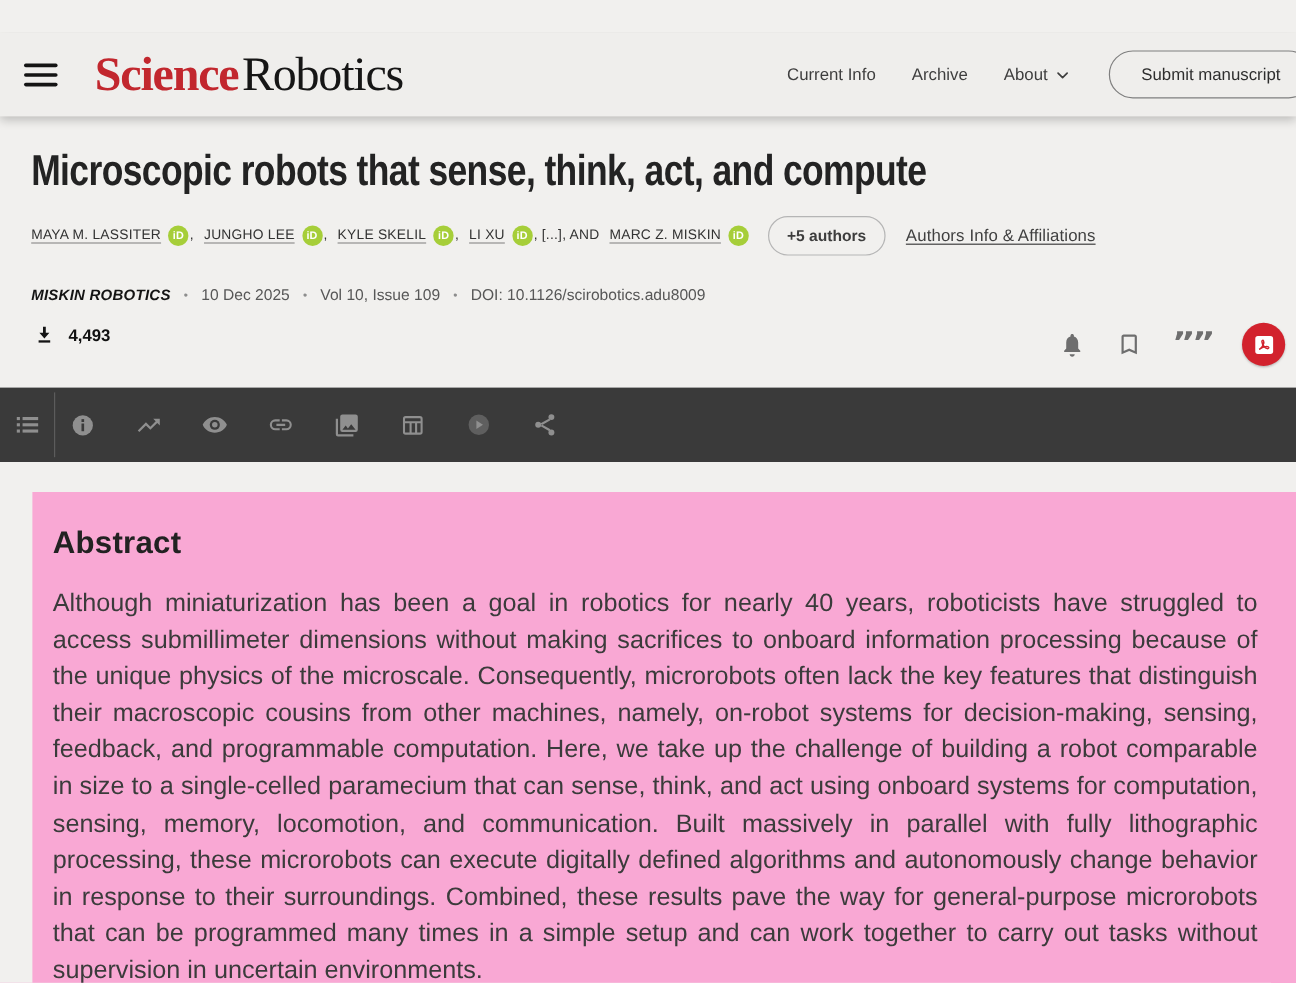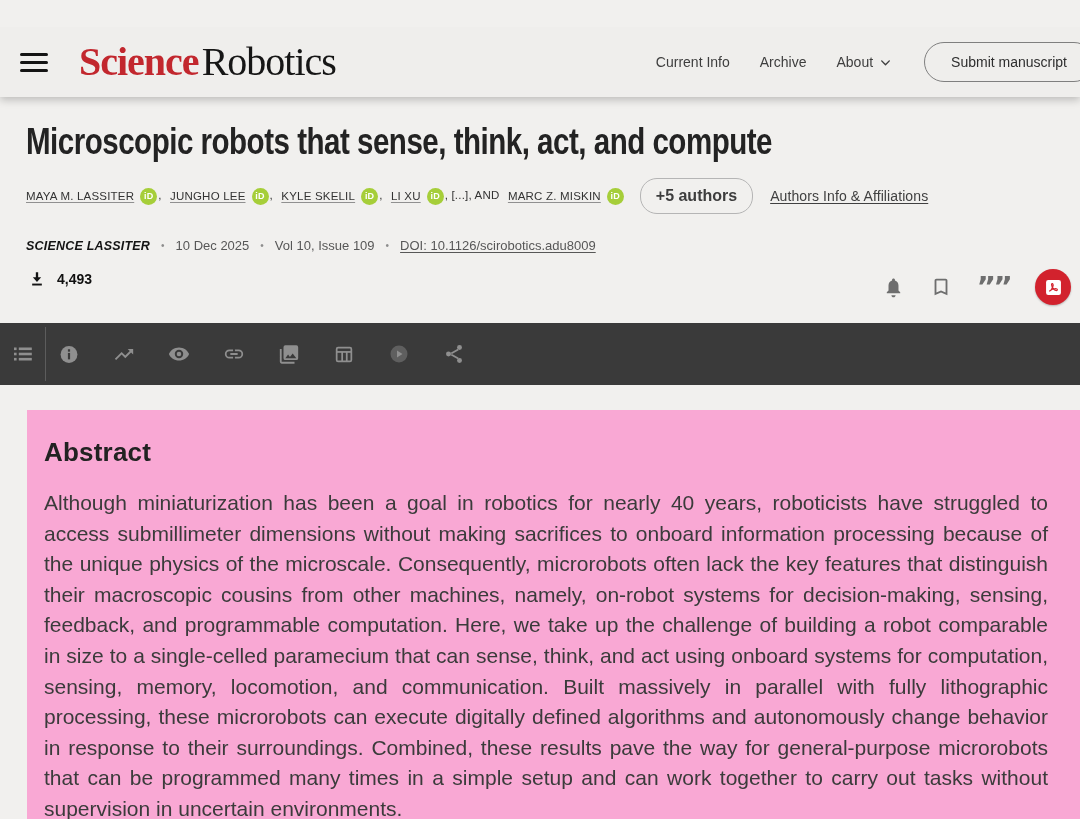--- a/index.html
+++ b/index.html
@@ -49,33 +49,33 @@
   .orcid-badge {
     display:inline-flex; width:17px; height:17px; border-radius:50%;
     background:#a6ce39; color:#fff; font-size:9px; font-weight:700;
     align-items:center; justify-content:center; margin:0 1px 0 6px; cursor:pointer;
     font-style:normal;
   }
   .author-sep { margin-right:5px; }
   .authors-ellipsis { margin-right:5px; }
   .more-authors-btn {
     margin-left:15px; border:1px solid #b5b5b5; border-radius:17px; background:transparent;
-    padding:8px 15px; font-size:16px; font-weight:700; color:#3d3d3d; cursor:pointer;
+    padding:8px 15px; font-size:13px; font-weight:700; color:#3d3d3d; cursor:pointer;
     font-family:"Liberation Sans", sans-serif;
   }
   .affil-link { margin-left:17px; font-size:14px; color:#404040; text-decoration:underline; text-underline-offset:2px; cursor:pointer; letter-spacing:.1px; }
 
   .meta-row {
     position:absolute; top:211px; left:26px;
     display:flex; align-items:center; font-size:13px; color:#575757; white-space:nowrap;
   }
   .journal-name { font-weight:700; font-style:italic; font-size:12.5px; color:#141414; letter-spacing:.2px; }
   .meta-sep { margin:0 11px; color:#8d8d8d; }
   .meta-sep::before { content:"\2022"; font-size:10px; position:relative; top:-1px; }
-  .doi-link { text-decoration:underline; text-underline-offset:2px; cursor:pointer; color:#575757; }
+  .doi-link { text-underline-offset:2px; cursor:pointer; color:#575757; }
 
   
   .metrics-row {
     position:absolute; top:242px; left:0; right:0; height:42px;
     display:flex; align-items:flex-start; padding:0 9px 0 27px;
   }
   .downloads { display:flex; align-items:center; gap:10px; font-size:14px; font-weight:700; color:#101010; }
   .action-icons { margin-left:auto; display:flex; align-items:center; gap:25px; }
   .action-icons .ico { cursor:pointer; display:flex; align-items:center; }
   .quote-glyph { font-family:"DejaVu Sans", sans-serif; font-size:30px; font-weight:700; color:#6e6e6e; letter-spacing:-3px; line-height:20px; height:22px; overflow:hidden; }
@@ -134,21 +134,21 @@
 
   <div class="article-title">Microscopic robots that sense, think, act, and compute</div>
 
   <div class="authors-row">
     <span id="authors-list"><span class="author-link">MAYA M. LASSITER</span><i class="orcid-badge">iD</i><span class="author-sep">, </span><span class="author-link">JUNGHO LEE</span><i class="orcid-badge">iD</i><span class="author-sep">, </span><span class="author-link">KYLE SKELIL</span><i class="orcid-badge">iD</i><span class="author-sep">, </span><span class="author-link">LI XU</span><i class="orcid-badge">iD</i><span class="authors-ellipsis">, [...], AND </span><span class="author-link">MARC Z. MISKIN</span><i class="orcid-badge">iD</i></span>
     <button class="more-authors-btn">+5 authors</button>
     <span class="affil-link">Authors Info &amp; Affiliations</span>
   </div>
 
   <div class="meta-row">
-    <span class="journal-name">SCIENCE LASSITER</span>
+    <span class="journal-name">MISKIN ROBOTICS</span>
     <span class="meta-sep"></span>
     <span>10 Dec 2025</span>
     <span class="meta-sep"></span>
     <span>Vol 10, Issue 109</span>
     <span class="meta-sep"></span>
     <span class="doi-link">DOI: 10.1126/scirobotics.adu8009</span>
   </div>
 
   <div class="metrics-row">
     <div class="downloads">

